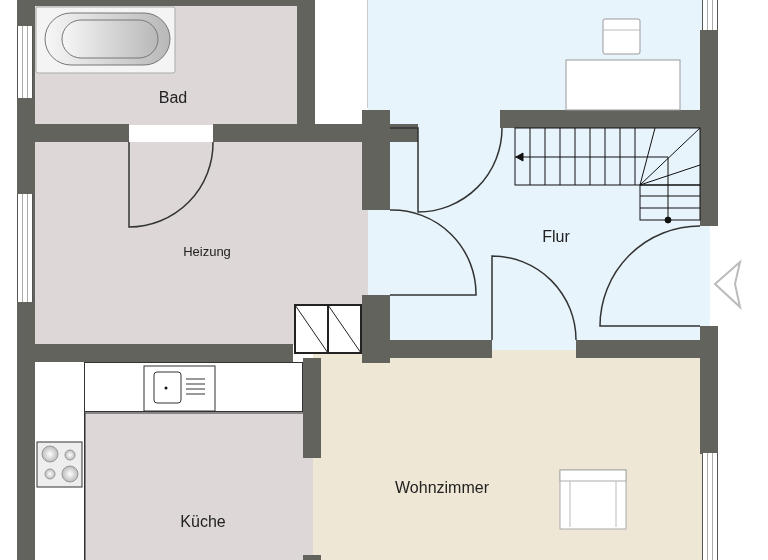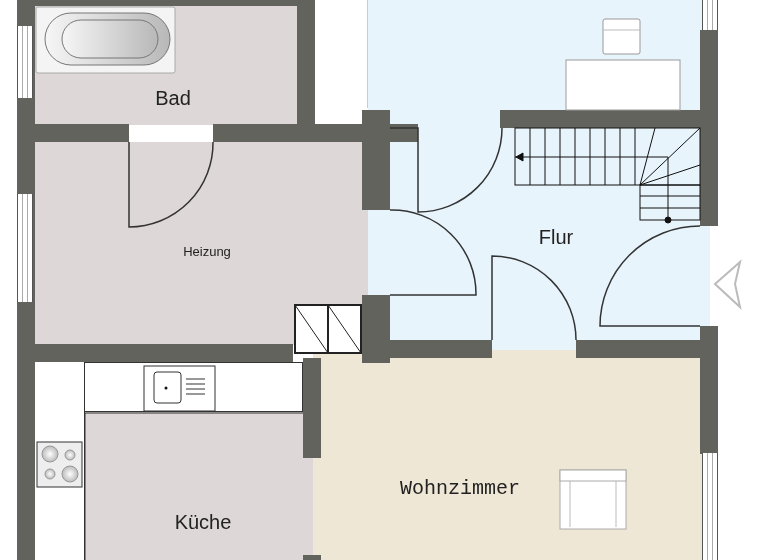--- a/index.html
+++ b/index.html
@@ -1,20 +1,20 @@
 <!DOCTYPE html>
 <html><head>
 <meta charset="utf-8">
 <style>
   html, body { margin:0; padding:0; background:#ffffff; }
   body { width:768px; height:560px; position:relative; overflow:hidden; font-family:"Liberation Sans", sans-serif; }
   .abs { position:absolute; }
   .wall { position:absolute; background:#63635e; }
   .room { position:absolute; }
-  .label { position:absolute; font-size:20px; color:#222; white-space:nowrap; transform:translate(-50%,-50%); }
+  .label { position:absolute; font-size:16px; color:#222; white-space:nowrap; transform:translate(-50%,-50%); }
   svg.overlay { position:absolute; left:0; top:0; }
   .window-v { position:absolute; background:#fff; border-left:1px solid #555; border-right:1px solid #555; box-sizing:border-box; }
   .window-v::before, .window-v::after { content:""; position:absolute; top:0; bottom:0; width:1px; background:#aaa; }
   .window-v::before { left:4px; } .window-v::after { right:4px; }
 </style>
 </head>
 <body>
 
 <div class="room" style="left:35px;top:5px;width:262px;height:120px;background:#ddd7d7;"></div>
 <div class="room" style="left:35px;top:142px;width:342px;height:203px;background:#ddd7d7;"></div>
@@ -133,15 +133,15 @@
     <line x1="616" y1="481" x2="616" y2="527" stroke="#bbb"></line>
   </g>
 
   <polygon points="740,262 715,284 740,307 735,284" fill="none" stroke="#bbb" stroke-width="2"></polygon>
 </svg>
 
 <div class="label" style="left:173px;top:98px;">Bad</div>
 <div class="label" style="left:207px;top:251px;font-size:13px;">Heizung</div>
 <div class="label" style="left:556px;top:237px;">Flur</div>
 <div class="label" style="left:171px;top:522px;margin-left:32px;">Küche</div>
-<div class="label" style="left:460px;top:488px;font-family:Liberation Mono, monospace;">Wohnzimmer</div>
+<div class="label" style="left:442px;top:488px;">Wohnzimmer</div>
 
 <div class="abs" style="left:708px;top:255px;width:40px;height:60px;"></div>
 
 </body></html>

